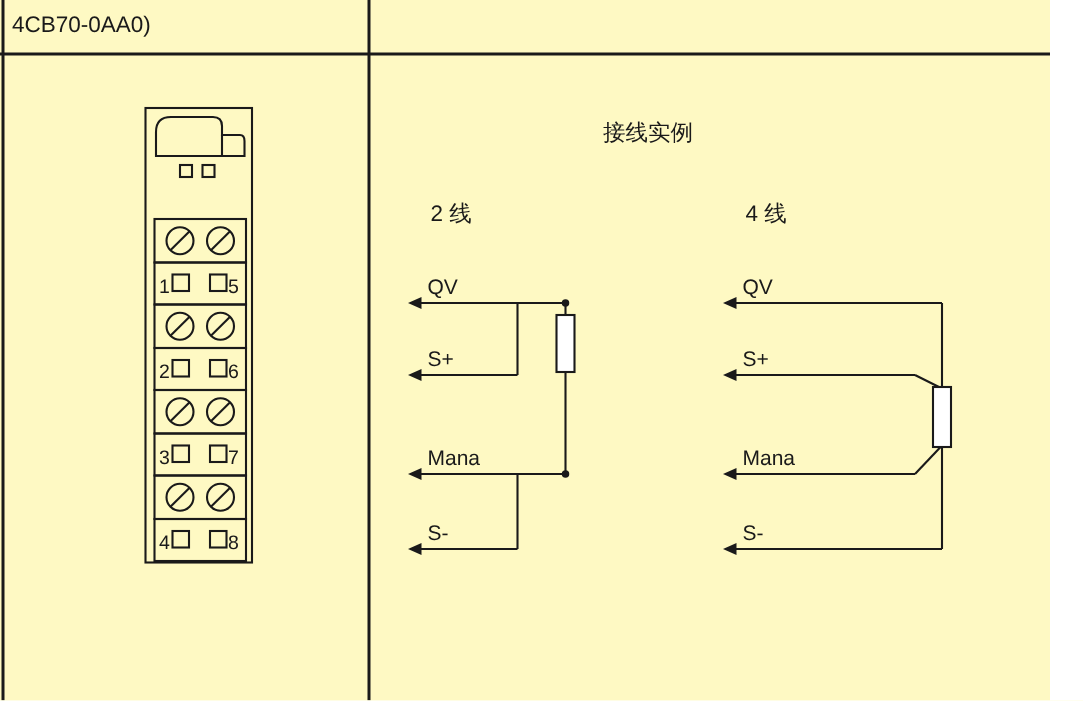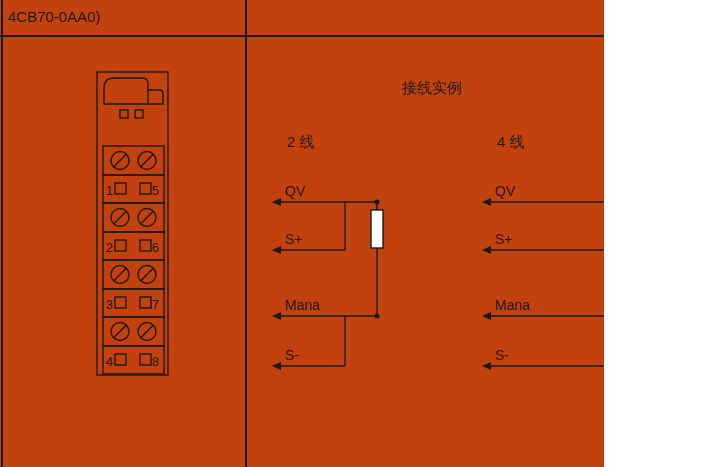--- a/index.html
+++ b/index.html
@@ -3,23 +3,23 @@
 <meta charset="utf-8">
 <style>
   html, body {
     margin: 0;
     padding: 0;
     background: #ffffff;
     font-family: "Liberation Sans", sans-serif;
   }
   #page {
     position: relative;
-    width: 604px;
+    width: 700px;
     height: 467px;
-    background: #c2410c;
+    background: #fef9c3;
     overflow: hidden;
     color: #1a1a1a;
   }
   .vline, .hline {
     position: absolute;
     background: #1a1a1a;
   }
   #part-number {
     position: absolute;
     left: 8px;

